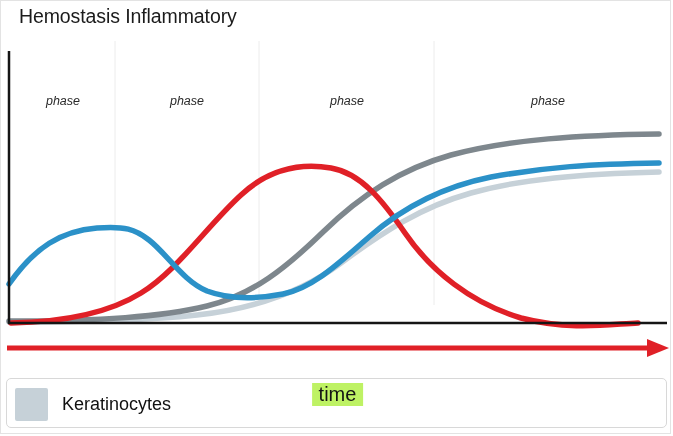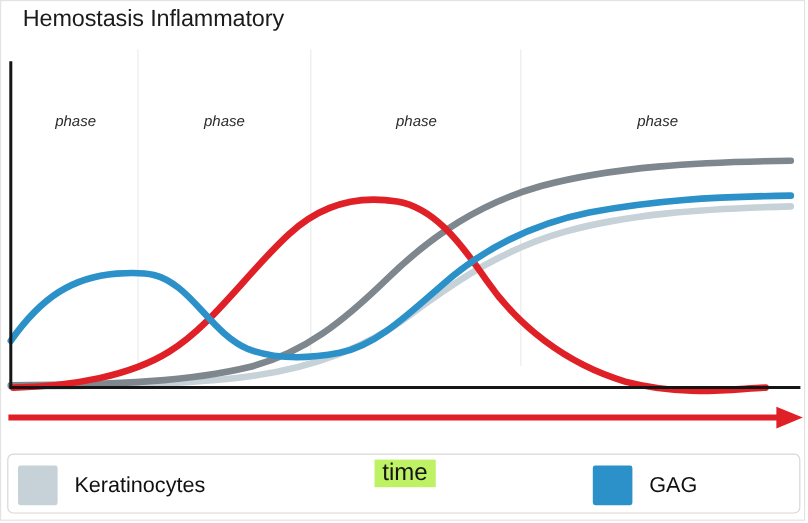--- a/index.html
+++ b/index.html
@@ -177,19 +177,15 @@
       <polygon points="646,6 668,15 646,24" fill="#e02027"></polygon>
     </svg>
     <div class="time-label">time</div>
   </div>
 
   <div class="legend">
     <div class="legend-item" style="left:8px">
       <span class="swatch" style="background:#c6d1d8"></span>
       <span class="legend-text">Keratinocytes</span>
     </div>
-    <div class="legend-item" style="left:487px">
-      <span class="swatch" style="background:#2b91c8"></span>
-      <span class="legend-text">GAG</span>
-    </div>
   </div>
 
 </div>
 
 </body></html>

